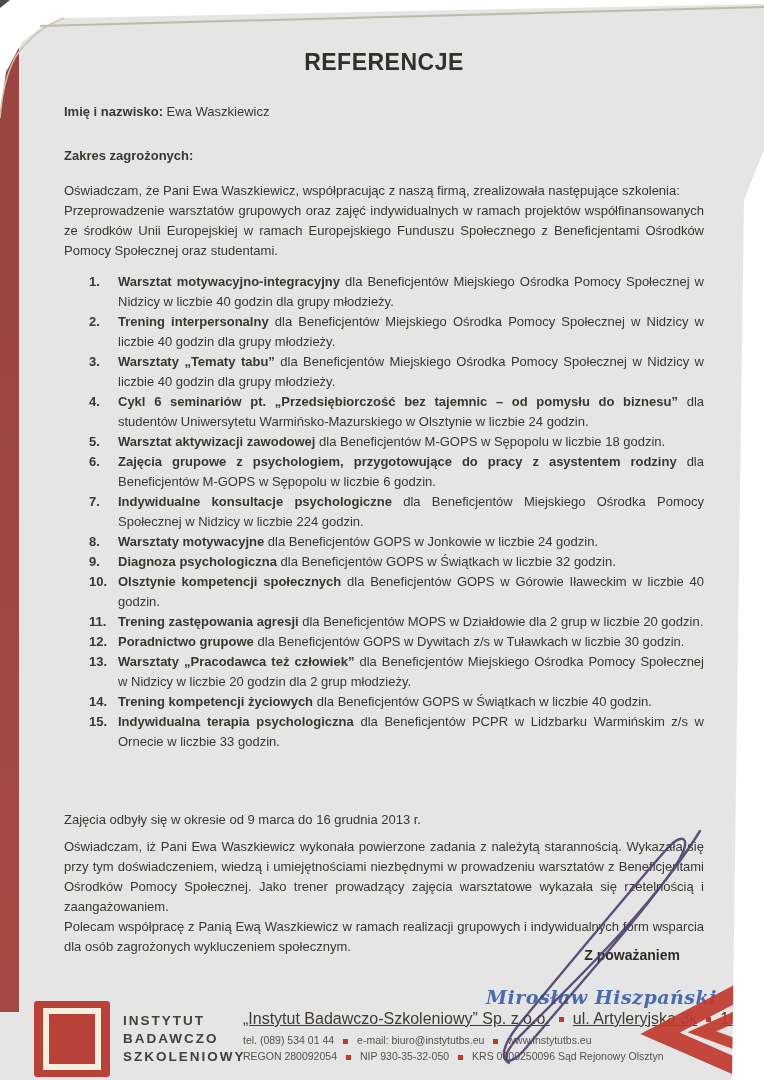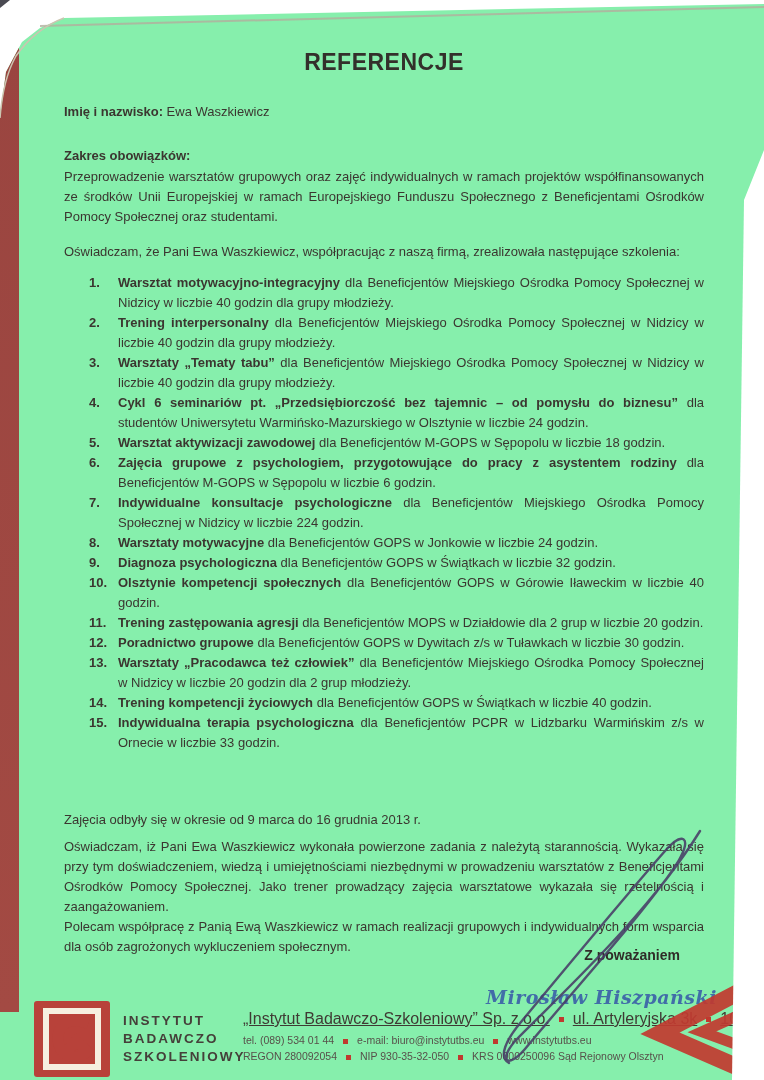--- a/index.html
+++ b/index.html
@@ -1,18 +1,18 @@
 <!DOCTYPE html>
 <html><head>
 <meta charset="utf-8">
 <style>
   html,body{margin:0;padding:0;background:#ffffff;}
   .scan{position:relative;width:764px;height:1080px;background:#ffffff;overflow:hidden;
         font-family:"Liberation Sans",sans-serif;color:#3b3630;}
-  .page{position:absolute;inset:0;background:#86efac;
+  .page{position:absolute;inset:0;background:#e5e5e5;
         clip-path:polygon(64px 18px,764px 4px,764px 1080px,0px 1080px,0px 118px,6px 72px,22px 42px,40px 28px);}
   .left-strip{position:absolute;left:0;top:44px;width:19px;height:968px;
         background:linear-gradient(180deg,#9a4540,#a34a43);}
   .right-wedge{position:absolute;top:0;left:0;width:764px;height:1080px;pointer-events:none;
         clip-path:polygon(744px 200px,764px 150px,764px 1080px,732px 1080px);background:#ffffff;}
   .corner-sliver{position:absolute;left:0;top:0;width:0;height:0;
         border-left:10px solid #4a4a52;border-bottom:8px solid transparent;}
 
   .content{position:absolute;left:64px;right:60px;top:52px;font-size:13px;line-height:20px;
         text-align:justify;}
@@ -58,24 +58,24 @@
   <div class="corner-sliver"></div>
 
   <div class="page">
     <div class="left-strip"></div>
 
     <div class="content">
       <h1 class="doc-title">REFERENCJE</h1>
 
       <p class="line name-line"><span class="b">Imię i nazwisko:</span><span> Ewa Waszkiewicz</span></p>
 
-      <p class="line b duties-head">Zakres obowiązków:</p>
+      <p class="line b duties-head">Zakres zagrożonych:</p>
+      <p class="line statement">Oświadczam, że Pani Ewa Waszkiewicz, współpracując z naszą firmą, zrealizowała następujące szkolenia:</p>
+
       <p class="line">Przeprowadzenie warsztatów grupowych oraz zajęć indywidualnych  w ramach projektów współfinansowanych ze środków Unii Europejskiej w ramach Europejskiego Funduszu Społecznego z Beneficjentami Ośrodków Pomocy Społecznej oraz studentami.</p>
-
-      <p class="line statement">Oświadczam, że Pani Ewa Waszkiewicz, współpracując z naszą firmą, zrealizowała następujące szkolenia:</p>
 
       <ol class="trainings">
           <li><span class="b">Warsztat motywacyjno-integracyjny</span><span> dla Beneficjentów Miejskiego Ośrodka Pomocy Społecznej w Nidzicy w liczbie 40 godzin dla grupy młodzieży.</span></li>
           <li><span class="b">Trening interpersonalny</span><span> dla Beneficjentów Miejskiego Ośrodka Pomocy Społecznej w Nidzicy w liczbie 40 godzin dla grupy młodzieży.</span></li>
           <li><span class="b">Warsztaty „Tematy tabu”</span><span> dla Beneficjentów Miejskiego Ośrodka Pomocy Społecznej w Nidzicy w liczbie 40 godzin dla grupy młodzieży.</span></li>
           <li><span class="b">Cykl 6 seminariów pt. „Przedsiębiorczość bez tajemnic – od pomysłu do biznesu”</span><span> dla studentów Uniwersytetu Warmińsko-Mazurskiego w Olsztynie w liczbie 24 godzin.</span></li>
           <li><span class="b">Warsztat aktywizacji zawodowej</span><span> dla Beneficjentów M-GOPS w Sępopolu w liczbie 18 godzin.</span></li>
           <li><span class="b">Zajęcia grupowe z psychologiem, przygotowujące do pracy z asystentem rodziny</span><span> dla Beneficjentów M-GOPS w Sępopolu w liczbie 6 godzin.</span></li>
           <li><span class="b">Indywidualne konsultacje psychologiczne</span><span> dla Beneficjentów Miejskiego Ośrodka Pomocy Społecznej w Nidzicy w liczbie 224 godzin.</span></li>
           <li><span class="b">Warsztaty motywacyjne</span><span> dla Beneficjentów GOPS w Jonkowie w liczbie 24 godzin.</span></li>

